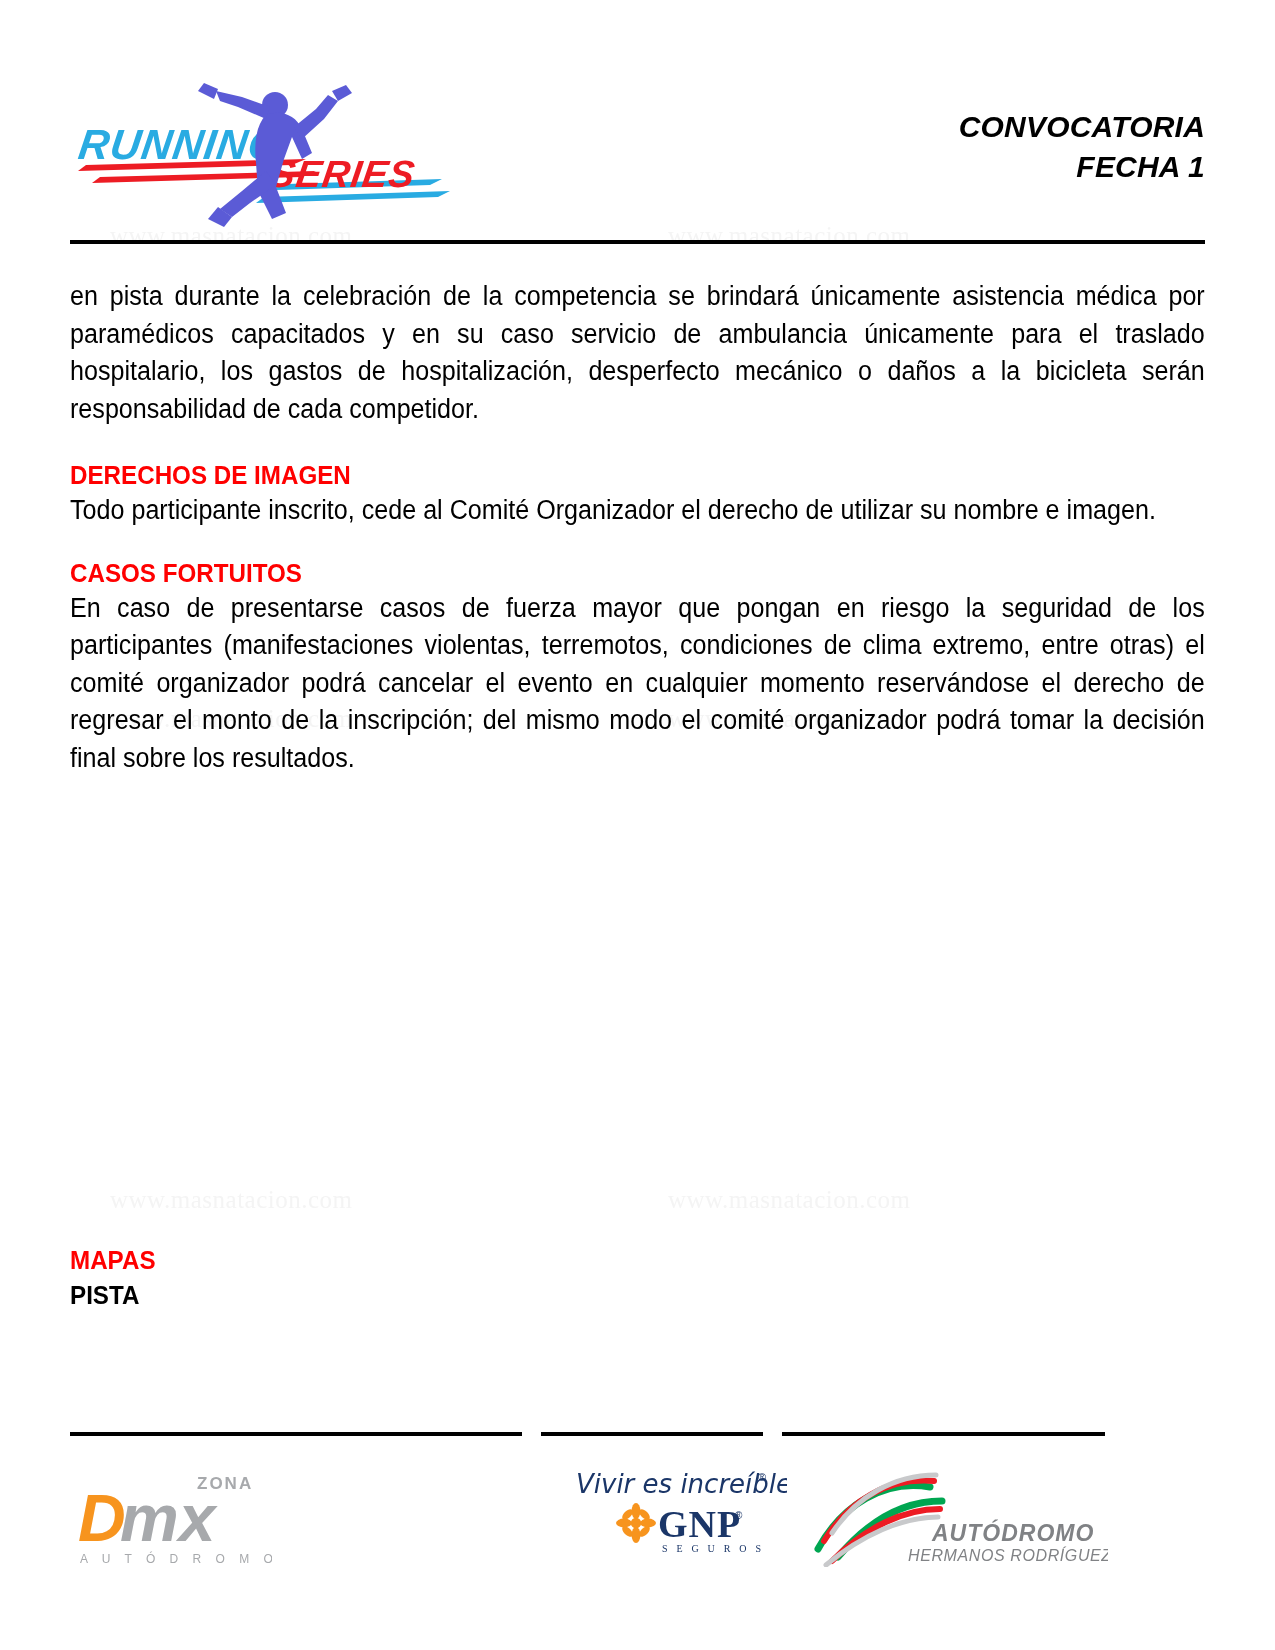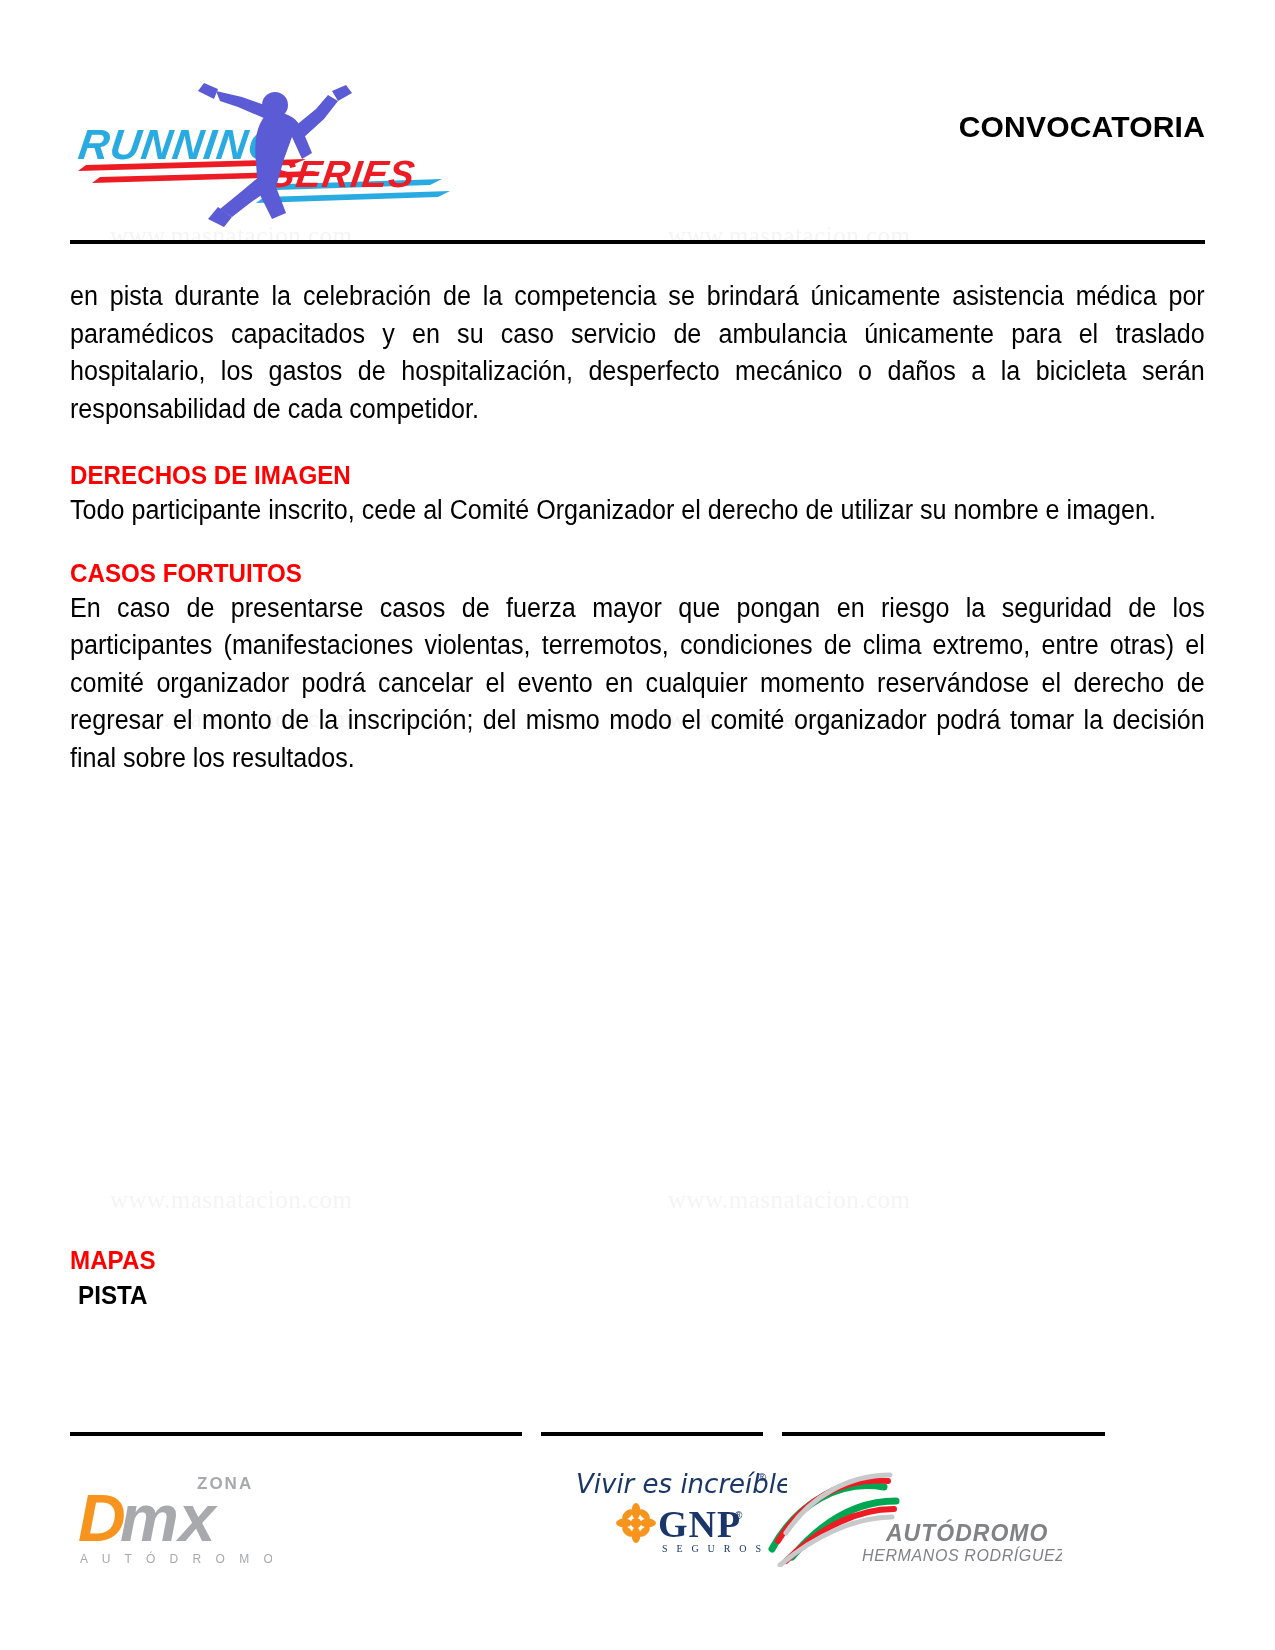--- a/index.html
+++ b/index.html
@@ -46,20 +46,21 @@
     position: absolute;
     left: 0; top: 12px;
     width: 390px; height: 160px;
   }
   .logo-svg { display: block; }
 
   .header-titles {
     position: absolute;
     right: 0; top: 52px;
     text-align: right;
+    font-style: italic;
   }
   .header-titles div {
     font-family: "Liberation Sans", sans-serif;
     font-weight: bold;
     font-size: 30px;
     line-height: 40px;
     color: #000000;
     letter-spacing: 0.2px;
   }
 
@@ -100,21 +101,20 @@
     transform-origin: left top;
   }
   .gap-a { height: 30px; }
   .gap-b { height: 26px; }
 
   
   .maps-block {
     position: absolute;
     top: 1243px; left: 70px;
     z-index: 2;
-    text-align: center;
   }
   .maps-title {
     font-family: "Liberation Sans Narrow", "Liberation Sans", sans-serif;
     font-size: 26px;
     font-weight: bold;
     color: #FF0000;
     line-height: 35px;
     transform: scaleX(0.93);
     transform-origin: left top;
   }
@@ -141,21 +141,21 @@
   .fr-right { left: 782px; width: 323px; }
 
   .footer {
     position: absolute;
     top: 1445px; left: 0;
     width: 1275px; height: 130px;
     z-index: 2;
   }
   .logo-dmx { position: absolute; left: 72px; top: 18px; }
   .logo-gnp { position: absolute; left: 572px; top: 8px; }
-  .logo-autodromo { position: absolute; left: 762px; top: 12px; }
+  .logo-autodromo { position: absolute; left: 808px; top: 12px; }
 </style>
 </head>
 <body>
 
 <div class="page">
 
   <div class="wm wm-a wm-r1">www.masnatacion.com</div>
   <div class="wm wm-b wm-r1">www.masnatacion.com</div>
   <div class="wm wm-a wm-r2">www.masnatacion.com</div>
   <div class="wm wm-b wm-r2">www.masnatacion.com</div>
@@ -189,20 +189,21 @@
           <path d="M224 60 L246 42 L258 28 L268 34 L254 52 L232 72 Z"></path>
           <path d="M262 24 L276 18 L282 26 L268 34 Z"></path>
           <path d="M196 52 L168 40 L150 34 L146 24 L172 30 L200 40 Z"></path>
           <path d="M148 22 L134 16 L128 24 L144 32 Z"></path>
         </g>
       </svg>
     </div>
 
     <div class="header-titles">
       <div>CONVOCATORIA</div>
+      <div>FECHA 1</div>
     </div>
   </div>
 
   <div class="header-rule"></div>
 
   <div class="body-area">
 
     <p class="para">en pista durante la celebración de la competencia se brindará únicamente asistencia médica por paramédicos capacitados y en su caso servicio de ambulancia únicamente para el traslado hospitalario, los gastos de hospitalización, desperfecto mecánico o daños a la bicicleta serán responsabilidad de cada competidor.</p>
 
     <div class="gap-a"></div>

